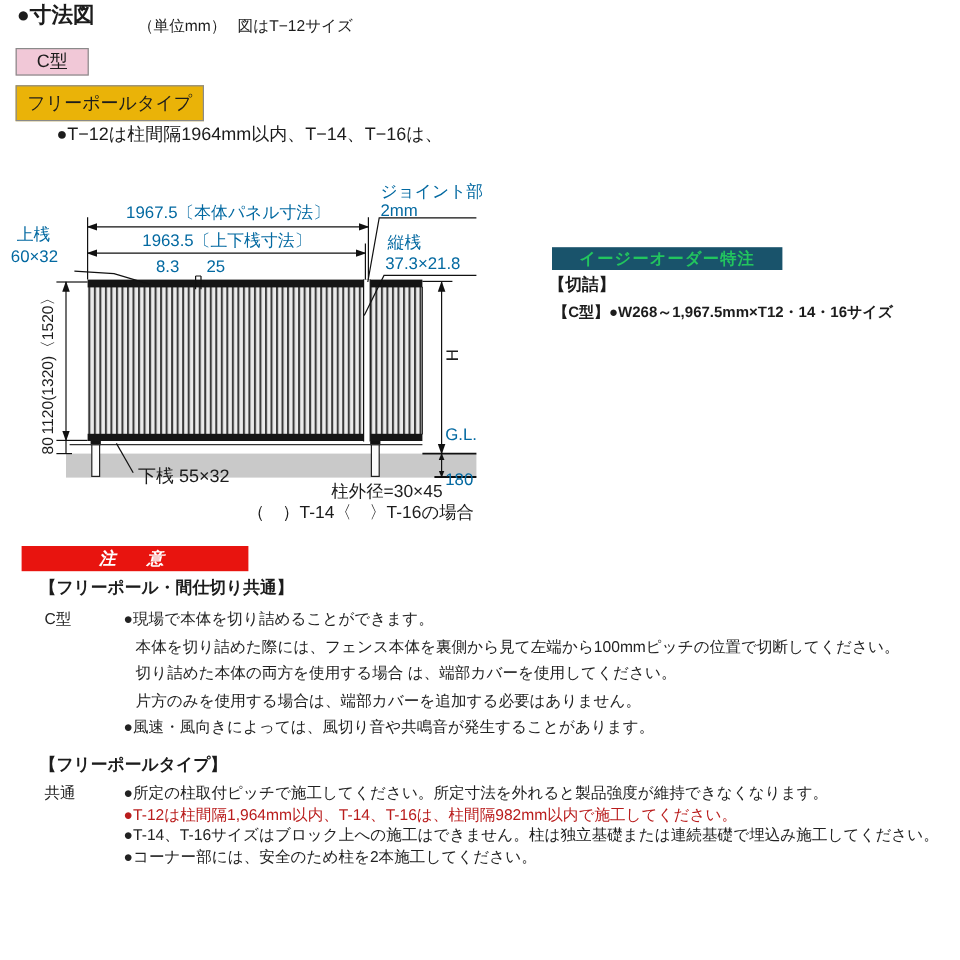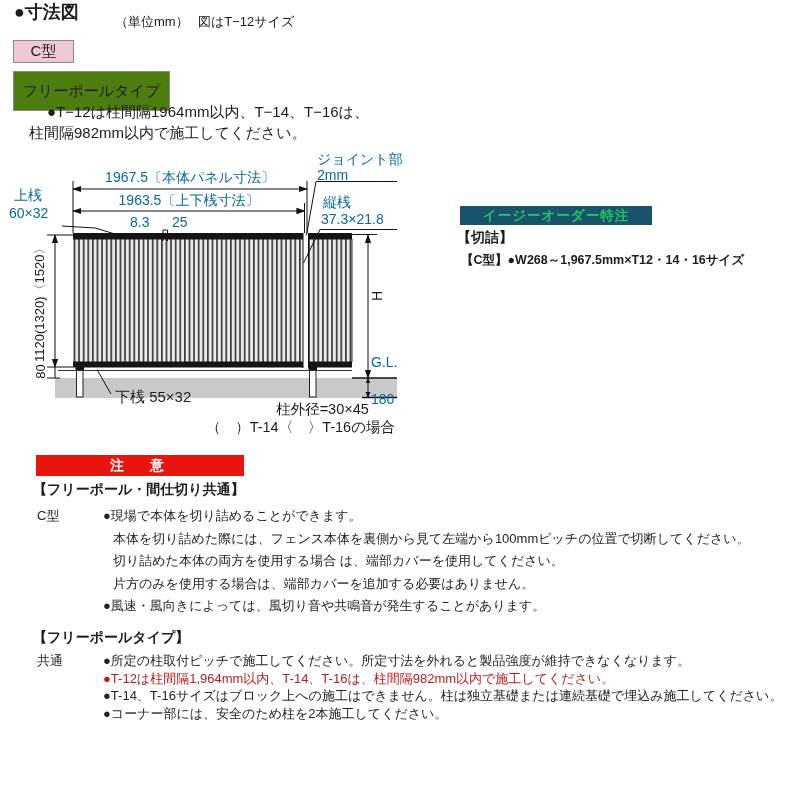--- a/index.html
+++ b/index.html
@@ -21,24 +21,23 @@
 </head>
 <body>
 
 <div id="canvas">
 
   <div class="abs b" style="left:14px;top:0;font-size:18px;">●寸法図</div>
   <div class="abs" style="left:115px;top:13px;font-size:13px;">（単位mm）</div>
   <div class="abs" style="left:198px;top:13px;font-size:13px;">図はT−12サイズ</div>
 
   <div class="abs tag" style="left:13px;top:40px;width:61px;height:23px;background:#f1c8d7;border:1px solid #8a8a8a;font-size:15px;">C型</div>
-  <div class="abs tag" style="left:13px;top:71px;width:157px;height:40px;background:#4d7c0f;border:1.5px solid #8a8a8a;font-size:15px;">フリーポールタイプ</div>
+  <div class="abs tag" style="left:13px;top:71px;width:157px;height:30px;background:#eab308;border:1.5px solid #8a8a8a;font-size:15px;">フリーポールタイプ</div>
 
   <div class="abs" style="left:24px;top:103px;font-size:15px;margin-left:23px;">●T−12は柱間隔1964mm以内、T−14、T−16は、</div>
-  <div class="abs" style="left:29px;top:124px;font-size:15px;">柱間隔982mm以内で施工してください。</div>
 
   <svg class="abs" style="left:0;top:150px;" width="460" height="310" viewBox="0 0 460 310">
     <defs>
       <pattern id="slats" width="4.6" height="6" patternUnits="userSpaceOnUse">
         <rect width="4.6" height="6" fill="#ebebeb"></rect>
         <rect width="1.7" height="6" fill="#3b3b3b"></rect>
       </pattern>
       <marker id="ar" viewBox="0 0 10 10" refX="9" refY="5" markerWidth="9" markerHeight="9" orient="auto-start-reverse">
         <path d="M0,1.5 L10,5 L0,8.5 z" fill="#111"></path>
       </marker>
@@ -112,21 +111,21 @@
   <div class="abs dimlbl" style="left:371px;top:354px;">G.L.</div>
   <div class="abs dimlbl" style="left:371px;top:391px;">180</div>
   <div class="abs" style="left:115px;top:388px;font-size:15px;">下桟 55×32</div>
   <div class="abs" style="left:250px;top:400px;width:145px;text-align:center;font-size:14.5px;">柱外径=30×45</div>
   <div class="abs" style="left:205px;top:418px;width:190px;text-align:right;font-size:14.5px;">（　）T-14〈　〉T-16の場合</div>
 
   <div class="abs bluebox b" style="left:460px;top:206px;width:192px;height:19px;font-size:13.5px;letter-spacing:1px;">イージーオーダー特注</div>
   <div class="abs b" style="left:457px;top:229px;font-size:14px;">【切詰】</div>
   <div class="abs b" style="left:461px;top:252px;font-size:12.5px;">【C型】●W268～1,967.5mm×T12・14・16サイズ</div>
 
-  <div class="abs redbox b" style="left:36px;top:455px;width:208px;height:21px;font-size:14px;letter-spacing:6px;">注　意</div>
+  <div class="abs redbox b" style="left:18px;top:455px;width:189px;height:21px;font-size:14px;letter-spacing:6px;font-style:italic;">注　意</div>
 
   <div class="abs b" style="left:33px;top:481px;font-size:14px;">【フリーポール・間仕切り共通】</div>
   <div class="abs note" style="left:37px;top:507px;">C型</div>
   <div class="abs note" style="left:103px;top:507px;">●現場で本体を切り詰めることができます。</div>
   <div class="abs note" style="left:113px;top:530px;">本体を切り詰めた際には、フェンス本体を裏側から見て左端から100mmピッチの位置で切断してください。</div>
   <div class="abs note" style="left:113px;top:552px;">切り詰めた本体の両方を使用する場合 は、端部カバーを使用してください。</div>
   <div class="abs note" style="left:103px;top:597px;">●風速・風向きによっては、風切り音や共鳴音が発生することがあります。</div>
   <div class="abs note" style="left:113px;top:575px;">片方のみを使用する場合は、端部カバーを追加する必要はありません。</div>
 
   <div class="abs b" style="left:33px;top:629px;font-size:14px;">【フリーポールタイプ】</div>

